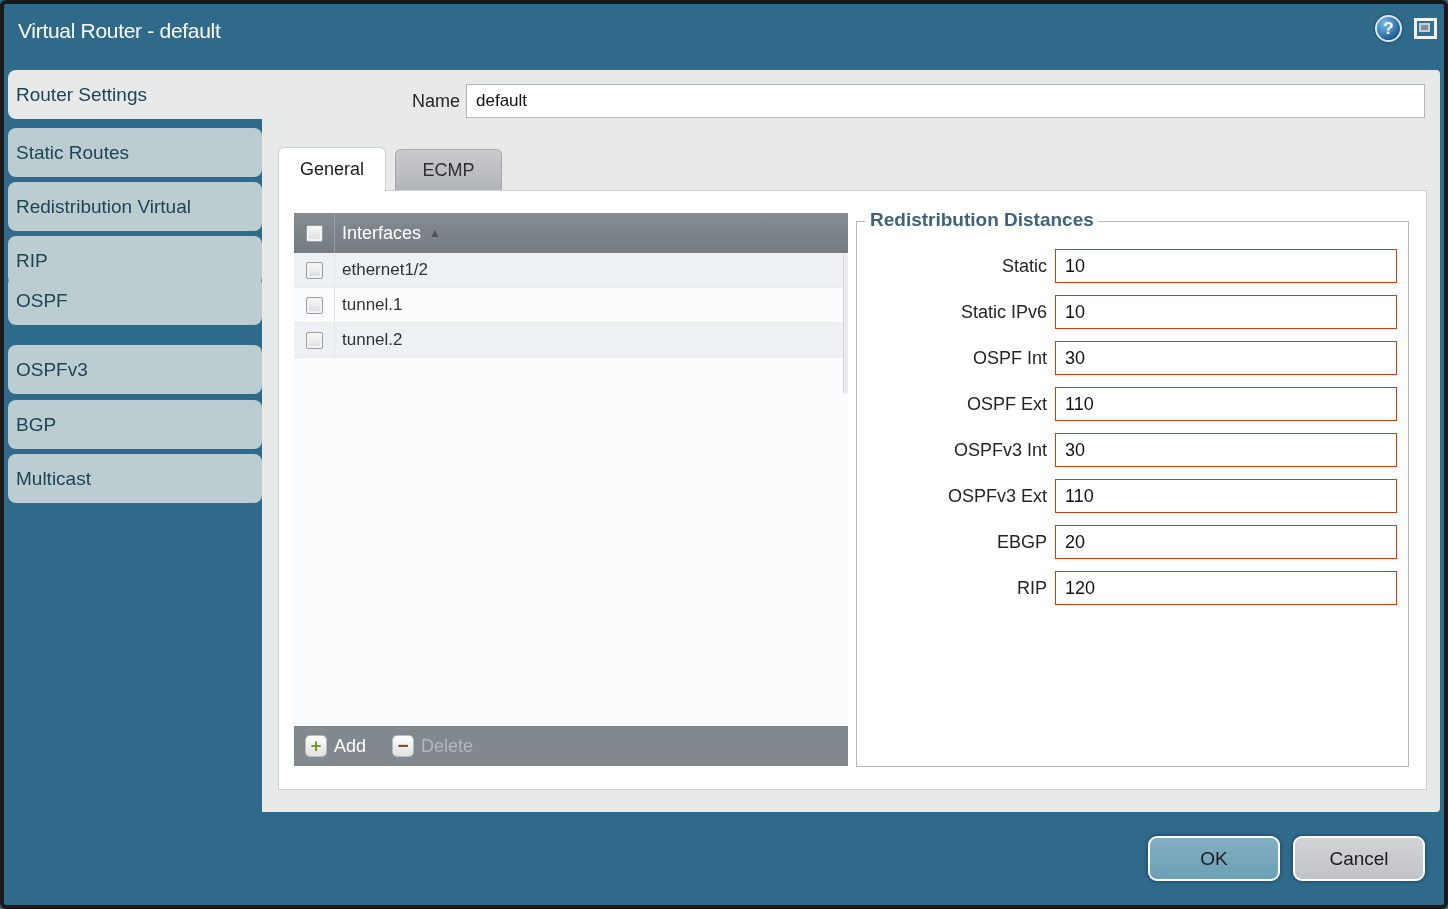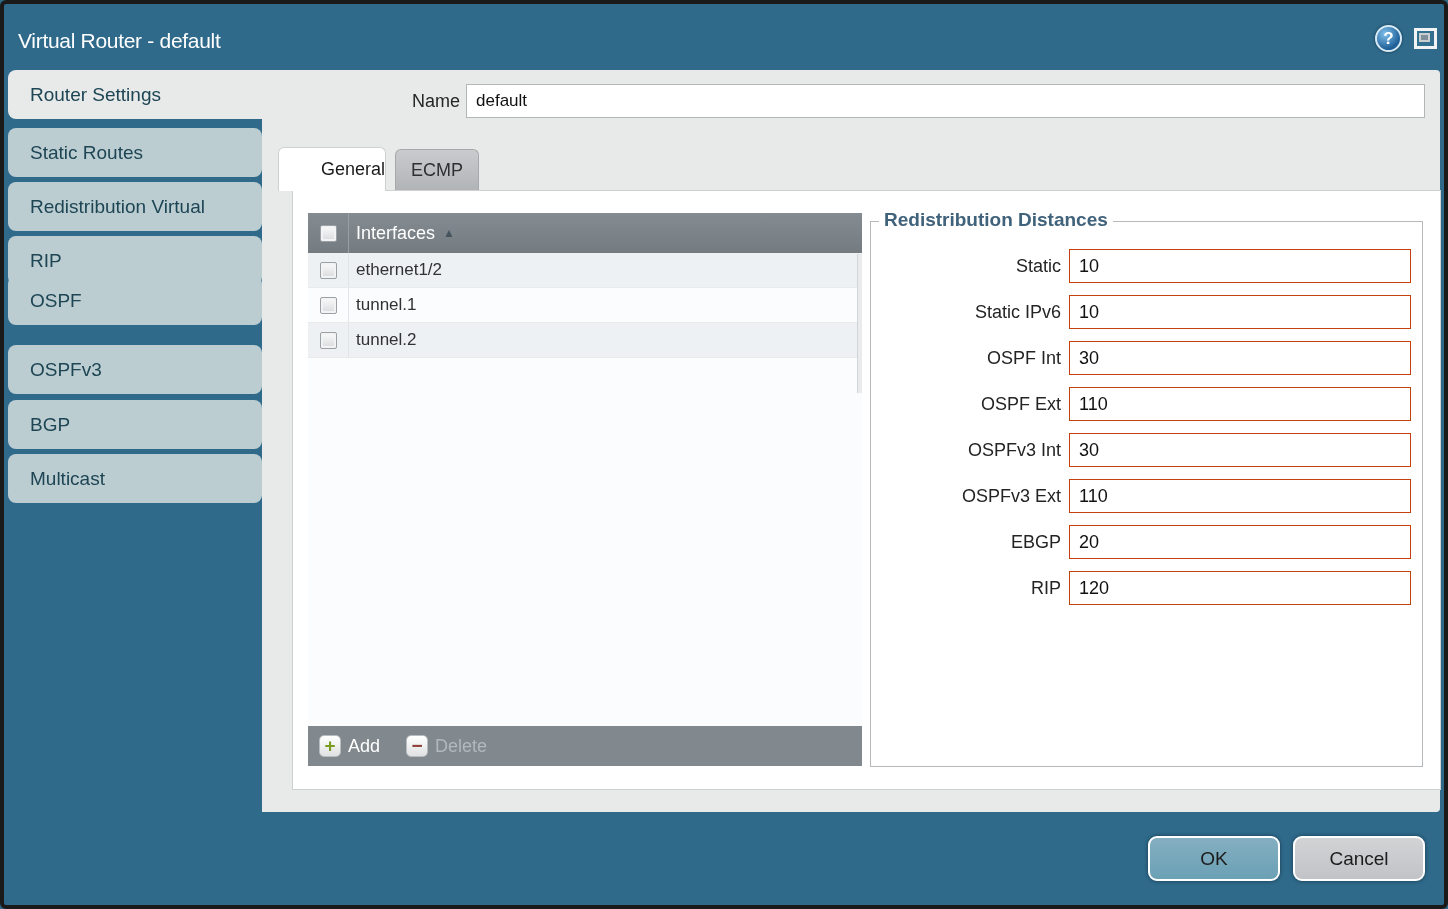--- a/index.html
+++ b/index.html
@@ -9,21 +9,21 @@
     background:#2f6a8b;
     position:relative;
     overflow:hidden;
   }
   .frame {
     position:absolute; inset:0; border:4px solid #1a1a1a; border-radius:6px;
     pointer-events:none; z-index:60;
   }
 
   
-  .titlebar { position:absolute; left:0; top:0; width:1448px; height:62px;margin-top:10px; }
+  .titlebar { position:absolute; left:0; top:0; width:1448px; height:62px; }
   .title {
     position:absolute; left:18px; top:19px; color:#ffffff; font-size:21px;
     letter-spacing:-0.3px;
   }
   .help-btn {
     position:absolute; left:1375px; top:15px; width:27px; height:27px;
     border-radius:50%;
     background:radial-gradient(circle at 35% 30%, #7fc0ec, #1f5f97 70%);
     border:2px solid #d7e9f5;
     color:#ffffff; font-weight:bold; font-size:17px; text-align:center;
@@ -36,21 +36,21 @@
   }
   .restore-btn .inner {
     position:absolute; left:2px; top:2px; width:11px; height:9px;
     border:2px solid #c9ced1; background:#7f909c;
   }
 
   
   .side-tab {
     position:absolute; left:8px; width:254px; height:49px;
     background:#bccdd2; border-radius:8px;
-    color:#1d4554; font-size:19px; line-height:49px; padding-left:22px;
+    color:#1d4554; font-size:19px; line-height:49px; padding-left:8px;
     cursor:pointer; white-space:nowrap; overflow:hidden;
   }
   .side-tab.active {
     background:#e8e9e9; border-radius:8px 0 0 8px; width:254px; z-index:5;
   }
 
   
   .content {
     position:absolute; left:262px; top:70px; width:1178px; height:742px;
     background:#e8e9e9; border-radius:0 4px 4px 0;
@@ -62,31 +62,31 @@
   .name-input {
     position:absolute; left:466px; top:84px; width:959px; height:34px;
     border:1px solid #b3b5b6; background:#ffffff; font-size:17px;
     padding:0 9px; color:#111; font-family:"Liberation Sans", sans-serif;
   }
 
   
   .tab-general {
     position:absolute; left:278px; top:147px; width:108px; height:44px;
     background:#ffffff; border:1px solid #cfd0d1; border-bottom:none;
-    border-radius:6px 6px 0 0; text-align:right; line-height:43px;
+    border-radius:6px 6px 0 0; text-align:center; line-height:43px;
     font-size:18px; color:#1a1a1a; z-index:6; cursor:pointer;
   }
   .tab-ecmp {
-    position:absolute; left:395px; top:149px; width:84px; height:42px;
+    position:absolute; left:395px; top:149px; width:107px; height:42px;
     background:linear-gradient(#c9cbcd,#b1b4b6); border:1px solid #a6a9ab;
     border-bottom:none; border-radius:6px 6px 0 0; text-align:center;
     line-height:41px; font-size:18px; color:#2d2f30; cursor:pointer;
   }
   .panel {
-    position:absolute; left:292px; top:190px; width:1149px; height:600px;
+    position:absolute; left:278px; top:190px; width:1149px; height:600px;
     background:#ffffff; border:1px solid #cfd0d1; z-index:4;
   }
 
   
   .ifc-table { position:absolute; left:15px; top:22px; width:554px; height:553px; }
   .ifc-header {
     height:40px; background:linear-gradient(#858c91,#757c81);
     display:flex; align-items:center; color:#ffffff; font-size:18px;
     position:relative;
   }

